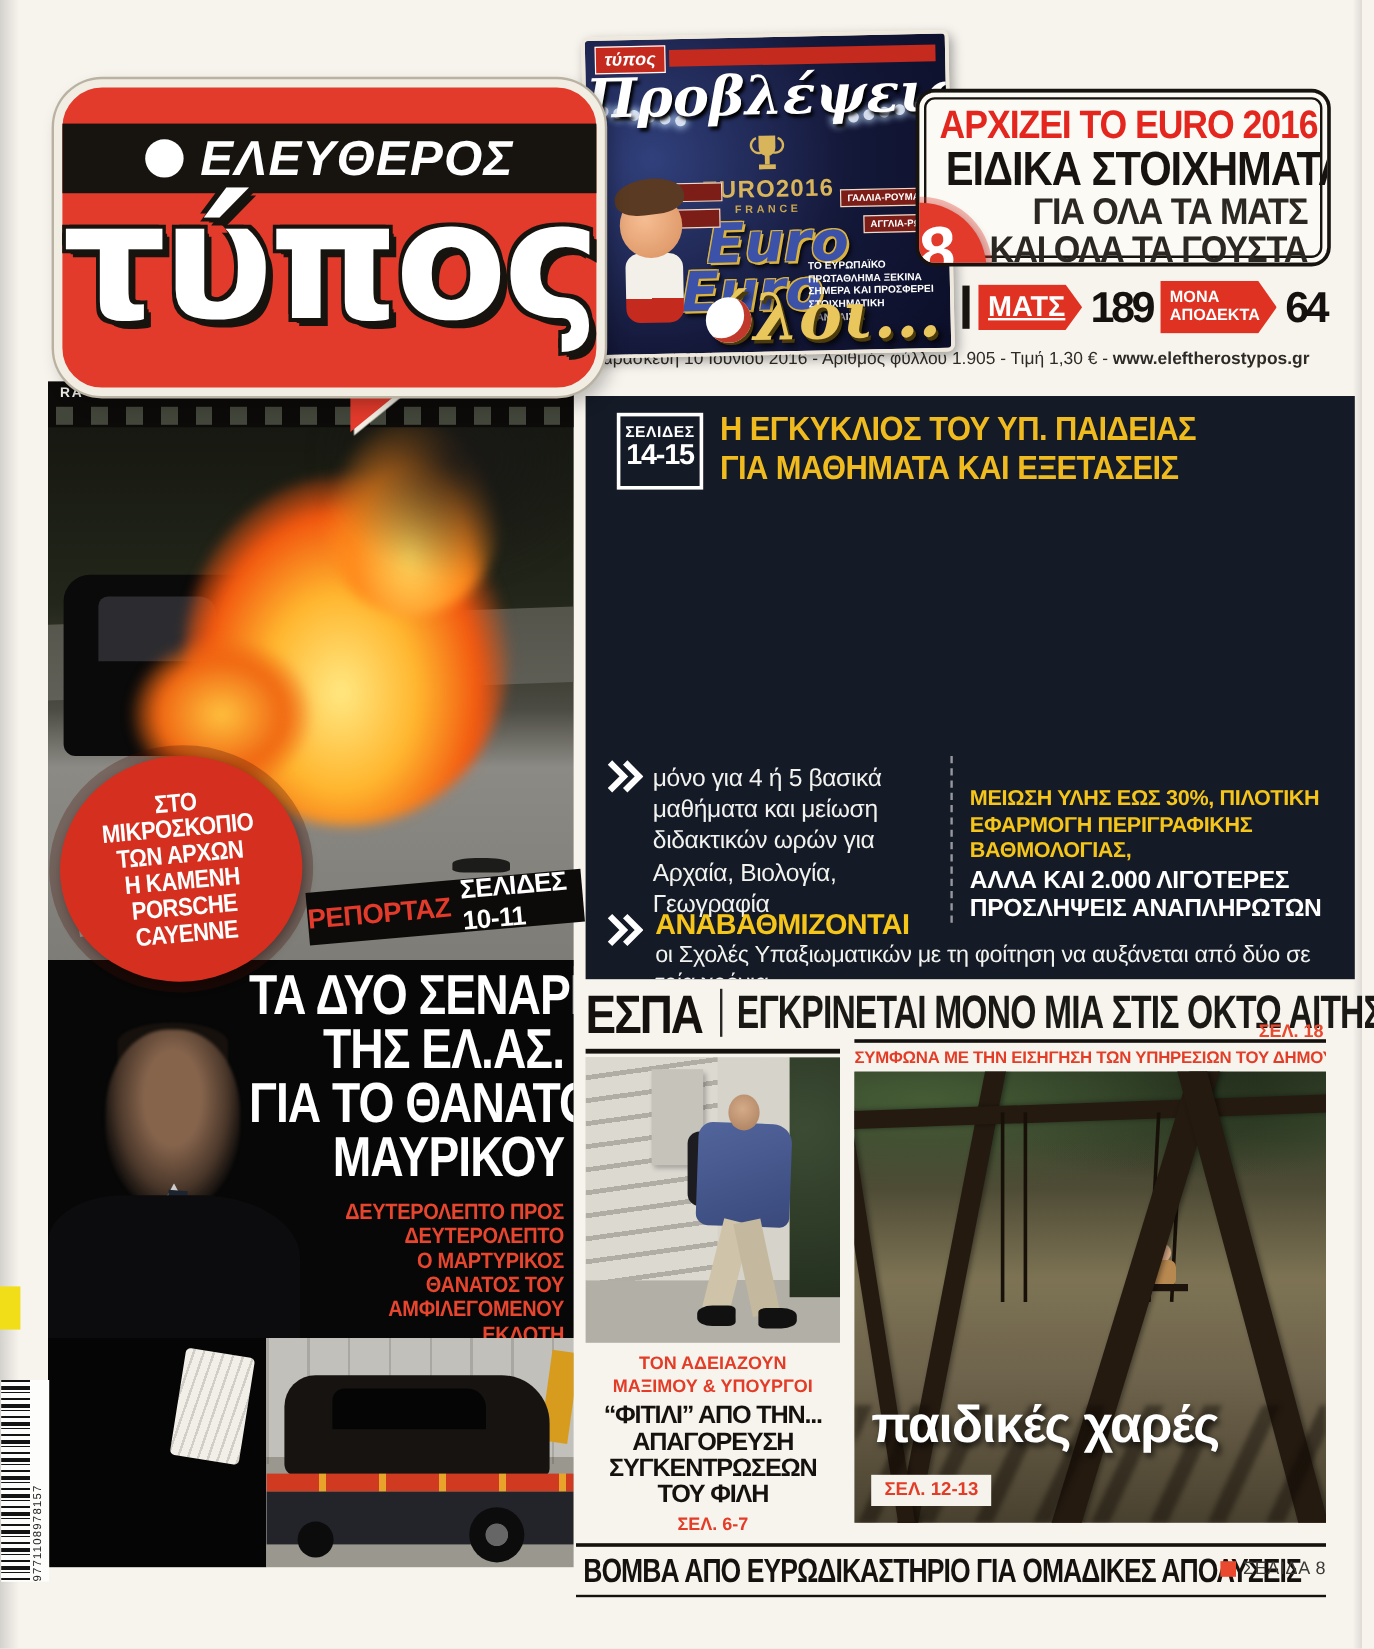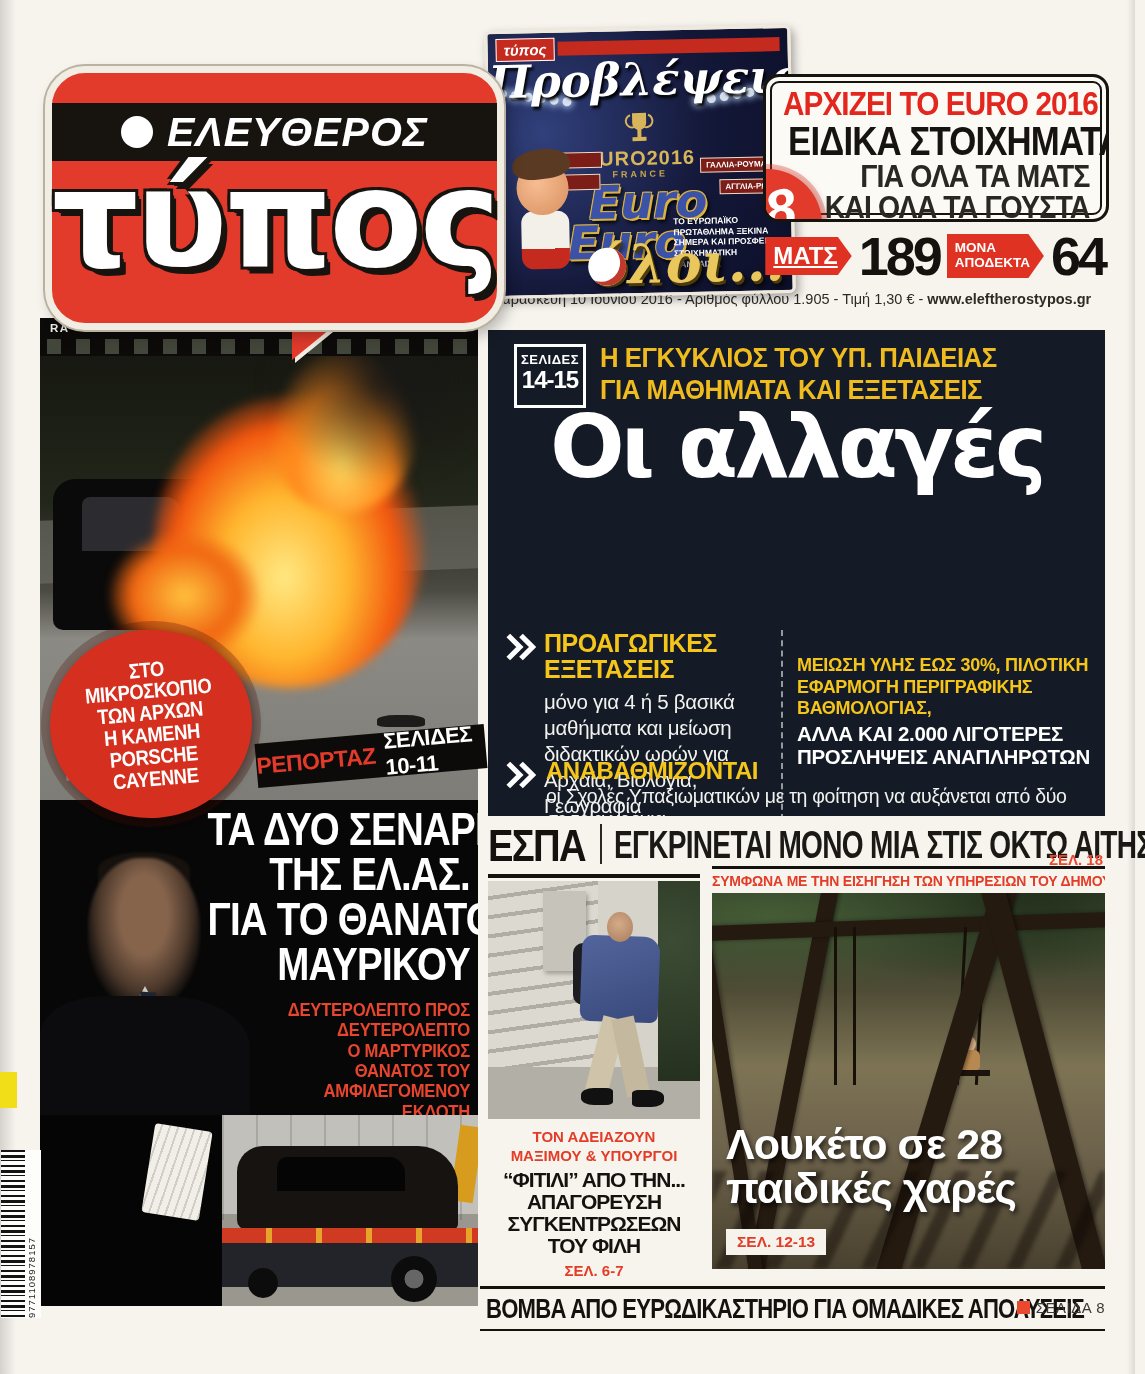--- a/index.html
+++ b/index.html
@@ -87,21 +87,21 @@
         box-shadow:0 0 0 5px rgba(226,58,43,.35),2px 3px 8px rgba(0,0,0,.3);}
   .badge48 .v{font-size:56px;font-weight:bold;font-style:italic;line-height:1.05;margin-top:14px;}
   .stats{position:absolute;left:775px;top:230px;width:330px;height:52px;display:flex;
         align-items:center;justify-content:flex-end;gap:7px;z-index:5;}
   .stat-bar{width:6px;height:36px;background:#17130f;}
   .stat-tag{background:#e03222;color:#fff;font-weight:bold;display:flex;flex-direction:column;
         justify-content:center;padding:3px 14px 3px 8px;
         clip-path:polygon(0 0,84% 0,100% 50%,84% 100%,0 100%);}
   .stat-tag.one{font-size:24px;height:32px;text-decoration:underline;}
   .stat-tag.two{font-size:13.5px;line-height:1.1;height:38px;}
-  .stat-val{color:#14110e;font-weight:bold;font-size:54px;letter-spacing:-3px;line-height:1;}
+  .stat-val{color:#14110e;font-weight:bold;font-size:36px;letter-spacing:-3px;line-height:1;}
 
   .dateline{position:absolute;left:478px;top:291px;width:627px;text-align:center;font-size:14.5px;
         color:#2e2b26;z-index:3;}
   .dateline b{font-weight:bold;}
 
   
   .photo-fire{position:absolute;left:40px;top:318px;width:438px;height:487px;overflow:hidden;
         background:linear-gradient(180deg,#13150f 0%,#23261a 38%,#4c4b43 56%,#8c8a84 66%,#7e7c76 100%);z-index:2;}
   .fire-wall{position:absolute;left:0;top:40%;width:100%;height:13%;background:#6e6d66;opacity:.65;
         transform:skewY(-2deg);}
@@ -185,21 +185,21 @@
   .sticker{position:absolute;left:0;top:1072px;width:17px;height:36px;background:#f1de19;z-index:41;}
   .barcode{position:absolute;left:1px;top:1150px;width:40px;height:168px;background:#fdfdfb;z-index:41;
         display:flex;}
   .barcode .bars{width:24px;height:100%;
         background:repeating-linear-gradient(180deg,#141414 0 2px,#fdfdfb 2px 5px,#141414 5px 8px,#fdfdfb 8px 10px,#141414 10px 11px,#fdfdfb 11px 15px);}
   .barcode .num{writing-mode:vertical-rl;transform:rotate(180deg);font-size:9.5px;color:#222;
         letter-spacing:1px;margin-left:1px;}
 
   
   .main-story{position:absolute;left:488px;top:330px;width:617px;height:486px;background:#141b26;
-        overflow:hidden;z-index:2;}
+        overflow:hidden;z-index:2;padding-left:24px;}
   .pages-box{position:absolute;left:26px;top:14px;width:66px;height:58px;border:3px solid #fff;
         color:#fff;text-align:center;}
   .pages-box .pl{font-size:13px;font-weight:bold;letter-spacing:.5px;margin-top:5px;}
   .pages-box .pv{font-size:24px;font-weight:bold;letter-spacing:-1px;line-height:1.05;}
   .ms-kicker{position:absolute;left:112px;top:12px;color:#f0bb1e;font-weight:bold;font-size:28px;
         line-height:1.16;letter-spacing:-.5px;transform:scaleX(.92);transform-origin:left top;white-space:nowrap;}
   .ms-headline{position:absolute;left:0;right:0;top:74px;text-align:center;color:#fff;
         font-family:"DejaVu Sans",sans-serif;font-weight:bold;font-size:88px;line-height:.98;
         letter-spacing:-4px;}
   .ms-cols{position:absolute;left:18px;right:14px;top:300px;display:flex;}
@@ -432,35 +432,30 @@
   <div class="main-story">
     <div class="pages-box">
       <div class="pl">ΣΕΛΙΔΕΣ</div>
       <div class="pv">14-15</div>
     </div>
     <div class="ms-kicker">
       <div>Η ΕΓΚΥΚΛΙΟΣ ΤΟΥ ΥΠ. ΠΑΙΔΕΙΑΣ</div>
       <div>ΓΙΑ ΜΑΘΗΜΑΤΑ ΚΑΙ ΕΞΕΤΑΣΕΙΣ</div>
     </div>
     <div class="ms-headline">
-      <div>Οι αλλαγές</div>
     </div>
     <div class="ms-cols">
       <div class="ms-col-l">
         <span class="chev">
           <svg width="30" height="30" viewBox="0 0 26 24">
               <path d="M2 2 L12 12 L2 22" stroke="#fff" stroke-width="4.5" fill="none"></path>
               <path d="M13 2 L23 12 L13 22" stroke="#fff" stroke-width="4.5" fill="none"></path>
             </svg>
         </span>
         <div>
-          <div class="b1-title">
-            <div>ΠΡΟΑΓΩΓΙΚΕΣ</div>
-            <div>ΕΞΕΤΑΣΕΙΣ</div>
-          </div>
           <div class="b1-text">μόνο για 4 ή 5 βασικά μαθήματα και μείωση διδακτικών ωρών για Αρχαία, Βιολογία, Γεωγραφία</div>
         </div>
       </div>
       <div class="ms-col-r">
         <div class="note-y">ΜΕΙΩΣΗ ΥΛΗΣ ΕΩΣ 30%, ΠΙΛΟΤΙΚΗ ΕΦΑΡΜΟΓΗ ΠΕΡΙΓΡΑΦΙΚΗΣ ΒΑΘΜΟΛΟΓΙΑΣ,</div>
         <div class="note-w">ΑΛΛΑ ΚΑΙ 2.000 ΛΙΓΟΤΕΡΕΣ ΠΡΟΣΛΗΨΕΙΣ ΑΝΑΠΛΗΡΩΤΩΝ</div>
       </div>
     </div>
     <div class="ms-b2">
       <span class="chev">
@@ -524,21 +519,20 @@
       <div class="chain ch4"></div>
       <div class="pg-child">
         <div class="hd"></div>
           <div class="bd"></div>
           <div class="st"></div>
       </div>
       <div class="beam beam1"></div>
       <div class="beam beam2"></div>
       <div class="pg-shadows"></div>
       <div class="pg-headline">
-        <div>Λουκέτο σε 28</div>
         <div>παιδικές χαρές</div>
       </div>
       <div class="pg-page">ΣΕΛ. 12-13</div>
     </div>
   </div>
 
   <div class="eurocourt">
     <div class="ec-headline">ΒΟΜΒΑ ΑΠΟ ΕΥΡΩΔΙΚΑΣΤΗΡΙΟ ΓΙΑ ΟΜΑΔΙΚΕΣ ΑΠΟΛΥΣΕΙΣ</div>
     <div class="ec-right">
       <span class="ec-sq"></span>

